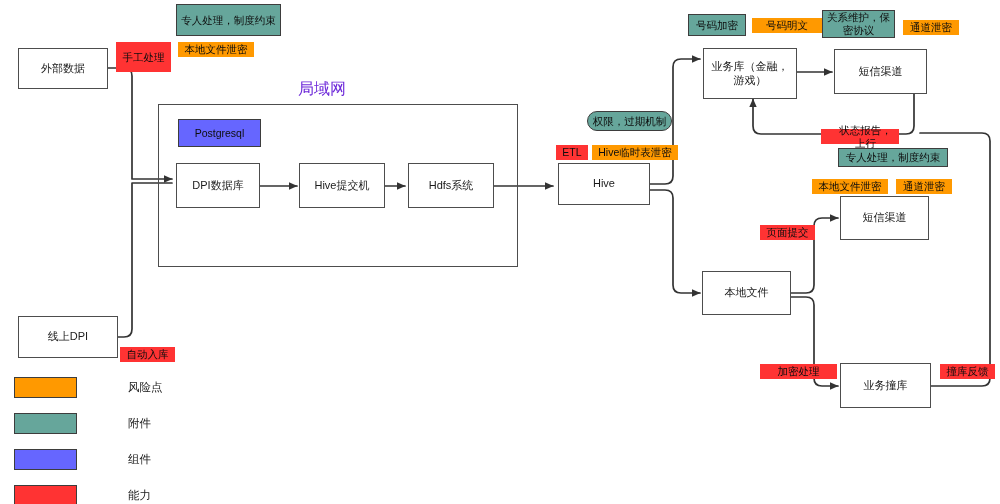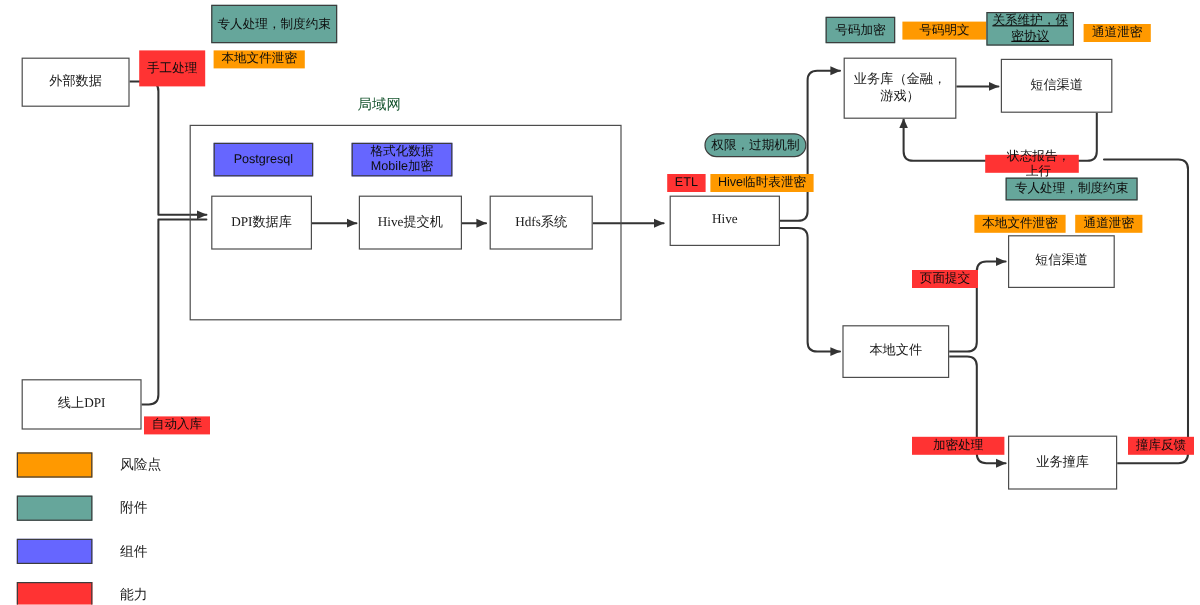--- a/index.html
+++ b/index.html
@@ -28,32 +28,31 @@
     border: 1.6px solid #4d4d4d;
     background: #ffffff;
     color: #1a1a1a;
     display: flex;
     align-items: center;
     justify-content: center;
     text-align: center;
     font-size: 11px;
     line-height: 1.25;
     padding: 2px 4px;
-    font-family: Liberation Serif, serif;
   }
   .group-box {
     position: absolute;
     box-sizing: border-box;
     border: 1.6px solid #4d4d4d;
     background: transparent;
   }
   .group-title {
     position: absolute;
-    font-size: 12px;
-    color: #14532d;
+    font-size: 16px;
+    color: #6d28d9;
     white-space: nowrap;
   }
   .tag {
     position: absolute;
     box-sizing: border-box;
     font-size: 10.5px;
     line-height: 1.2;
     color: #0d0d0d;
     text-align: center;
     display: flex;
@@ -70,20 +69,21 @@
     position: absolute;
     left: 14px;
     top: 372px;
     width: 230px;
   }
   .legend-row {
     display: flex;
     align-items: center;
     height: 30px;
     margin-bottom: 6px;
+    gap: 28px;
   }
   .legend-swatch {
     width: 63px;
     height: 21px;
     border: 1.6px solid #3d3d3d;
     box-sizing: border-box;
   }
   .legend-label {
     margin-left: 23px;
     font-size: 11.5px;
@@ -176,36 +176,34 @@
   </div>
 
   <div class="tag attach" style="left:176px; top:4px; width:105px; height:32px;">专人处理，制度约束</div>
 
   <div class="tag ability" style="left:116px; top:42px; width:55px; height:30px;">手工处理</div>
 
   <div class="tag risk" style="left:178px; top:42px; width:76px; height:15px;">本地文件泄密</div>
 
   <div class="tag component" style="left:178px; top:119px; width:83px; height:28px;">Postgresql</div>
 
-  <div class="tag component" style="left:293px; top:119px; width:84px; height:28px;">格式化数据
-Mobile加密</div>
 
   <div class="tag ability" style="left:120px; top:347px; width:55px; height:15px;">自动入库</div>
 
   <div class="tag attach" style="left:587px; top:111px; width:85px; height:20px;border-radius:12px;">权限，过期机制</div>
 
   <div class="tag ability" style="left:556px; top:145px; width:32px; height:15px;">ETL</div>
 
   <div class="tag risk" style="left:592px; top:145px; width:86px; height:15px;">Hive临时表泄密</div>
 
   <div class="tag attach" style="left:688px; top:14px; width:58px; height:22px;">号码加密</div>
 
   <div class="tag risk" style="left:752px; top:18px; width:70px; height:15px;">号码明文</div>
 
-  <div class="tag attach" style="left:822px; top:10px; width:73px; height:28px;text-decoration:underline;">关系维护，保密协议</div>
+  <div class="tag attach" style="left:822px; top:10px; width:73px; height:28px;">关系维护，保密协议</div>
 
   <div class="tag risk" style="left:903px; top:20px; width:56px; height:15px;">通道泄密</div>
 
   <div class="tag ability" style="left:821px; top:129px; width:78px; height:15px;padding-left:14px;">状态报告，上行</div>
 
   <div class="tag attach" style="left:838px; top:148px; width:110px; height:19px;">专人处理，制度约束</div>
 
   <div class="tag risk" style="left:812px; top:179px; width:76px; height:15px;">本地文件泄密</div>
 
   <div class="tag risk" style="left:896px; top:179px; width:56px; height:15px;">通道泄密</div>

